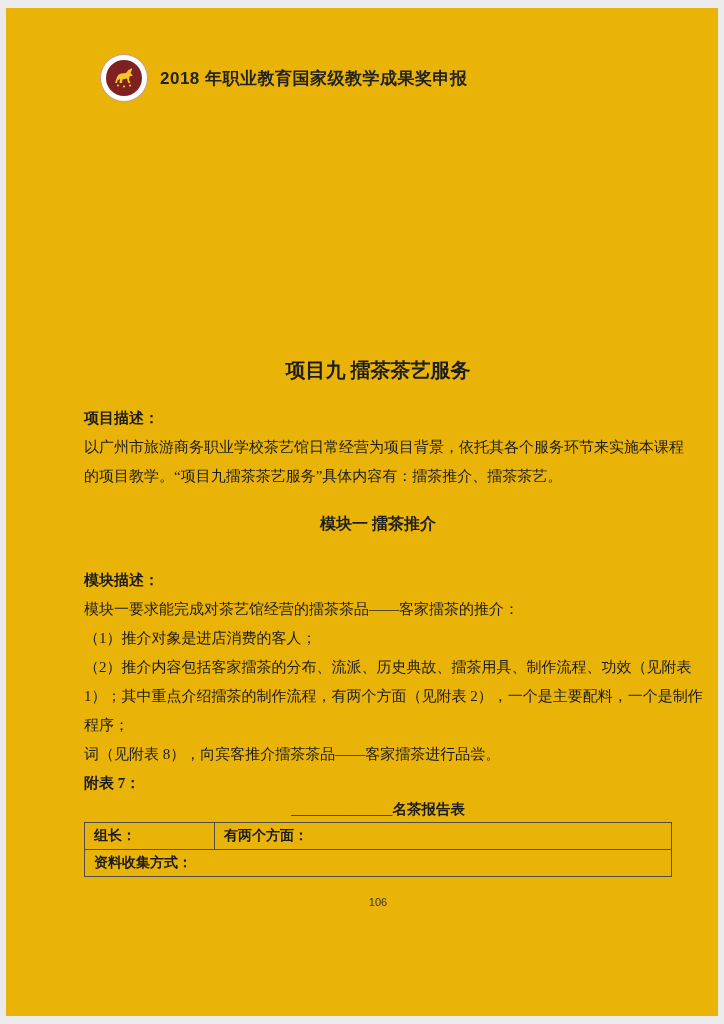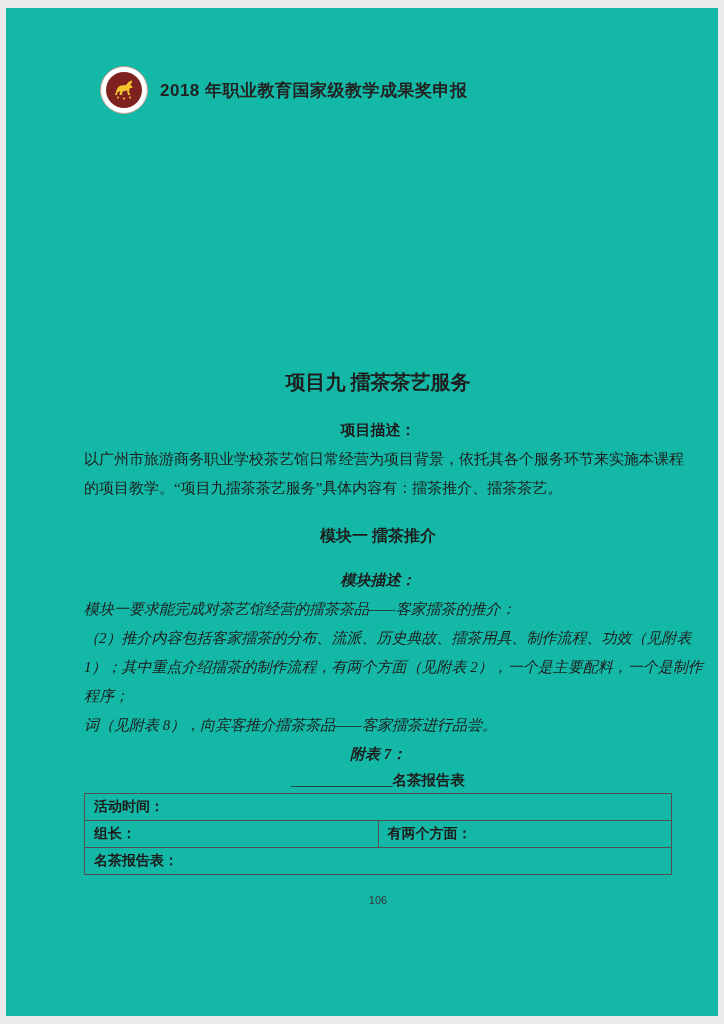--- a/index.html
+++ b/index.html
@@ -10,23 +10,23 @@
     background: #ebebeb;
     font-family: "Liberation Serif", "DejaVu Serif", serif;
     overflow: hidden;
   }
   .page {
     position: absolute;
     top: 8px;
     bottom: 8px;
     left: 6px;
     right: 6px;
-    background: #14b8a6;
+    background: #eab308;
     box-sizing: border-box;
-    padding: 16px 46px 0 78px;
+    padding: 4px 46px 0 78px;
     color: #1c1c1c;
   }
   
   .header {
     margin-top: 40px;
     margin-left: 16px;
     height: 52px;
     display: flex;
     align-items: center;
     gap: 12px;
@@ -71,30 +71,30 @@
     line-height: 20px;
     color: #1d1d1d;
   }
   .para-intro { margin-top: 24px; }
   .para-intro .line, .para-module .line {
     font-size: 15px;
     line-height: 29px;
     white-space: nowrap;
     color: #1c1c1c;
   }
-  .line.label { font-weight: bold; text-align: center; }
+  .line.label { font-weight: bold; }
   .module-title {
     margin-top: 23px;
     text-align: center;
     font-weight: bold;
     font-size: 16px;
     line-height: 20px;
     color: #1d1d1d;
   }
-  .para-module { margin-top: 20px; font-style: italic; }
+  .para-module { margin-top: 32px; }
   
   .table-caption {
     margin-top: 3px;
     text-align: center;
     font-size: 14.5px;
     line-height: 17px;
     font-weight: bold;
     color: #1c1c1c;
   }
   .table-caption .blank { letter-spacing: 0; font-weight: normal; margin-top: 40px; }
@@ -149,41 +149,39 @@
     <div class="line label">项目描述：</div>
     <div class="line">以广州市旅游商务职业学校茶艺馆日常经营为项目背景，依托其各个服务环节来实施本课程</div>
     <div class="line">的项目教学。“项目九擂茶茶艺服务”具体内容有：擂茶推介、擂茶茶艺。</div>
   </div>
 
   <div class="module-title">模块一 擂茶推介</div>
 
   <div class="para-module">
     <div class="line label">模块描述：</div>
     <div class="line">模块一要求能完成对茶艺馆经营的擂茶茶品——客家擂茶的推介：</div>
+    <div class="line">（1）推介对象是进店消费的客人；</div>
     <div class="line">（2）推介内容包括客家擂茶的分布、流派、历史典故、擂茶用具、制作流程、功效（见附表</div>
     <div class="line">1）；其中重点介绍擂茶的制作流程，有两个方面（见附表 2），一个是主要配料，一个是制作</div>
     <div class="line">程序；</div>
     <div class="line">词（见附表 8），向宾客推介擂茶茶品——客家擂茶进行品尝。</div>
     <div class="line label">附表 7：</div>
   </div>
 
   <div class="table-caption">
     <span class="blank">______________</span><span>名茶报告表</span>
   </div>
 
   <table class="appendix">
     <tbody>
       <tr>
-        <td colspan="2">活动时间：</td>
-      </tr>
-      <tr>
         <td class="col-narrow">组长：</td>
         <td>有两个方面：</td>
       </tr>
       <tr>
-        <td colspan="2">名茶报告表：</td>
+        <td colspan="2">资料收集方式：</td>
       </tr>
     </tbody>
   </table>
 
   <div class="footer">106</div>
 
 </div>
 
 </body></html>

